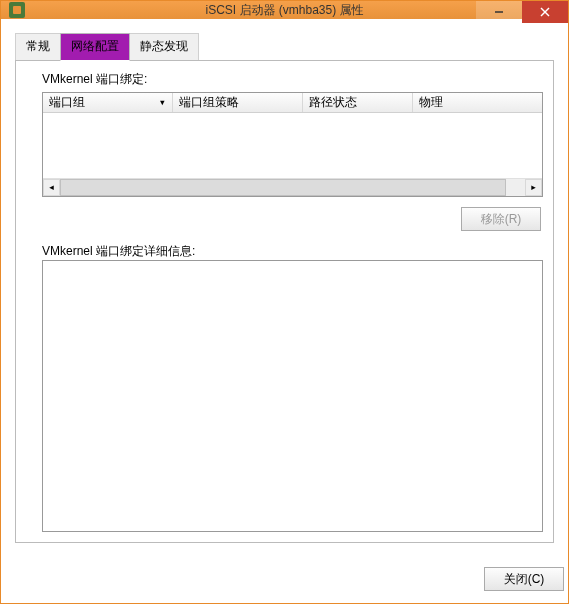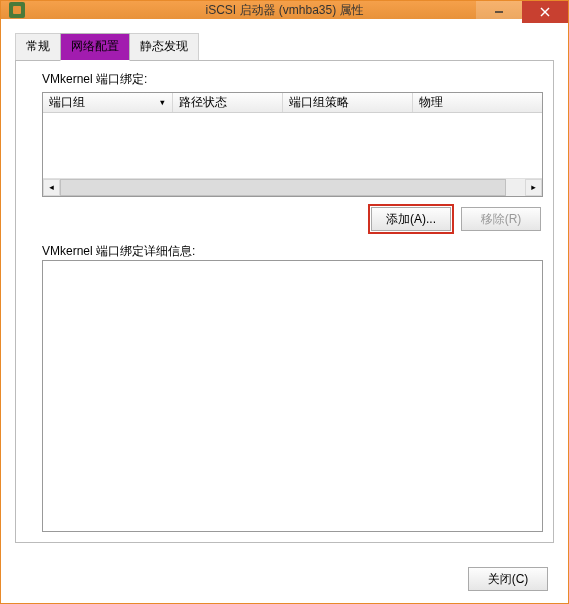--- a/index.html
+++ b/index.html
@@ -39,21 +39,21 @@
 .scroll-thumb { position: absolute; left: 0; top: 0; width: 96%; height: 100%; background: #dcdcdc; border: 1px solid #c0c0c0; }
 
 .button-row { display: flex; justify-content: flex-end; gap: 10px; margin-top: 10px; padding-right: 2px; }
 .btn { min-width: 80px; height: 24px; border: 1px solid #aaa; background: linear-gradient(#fdfdfd, #e6e6e6); font-size: 12px; cursor: pointer; padding: 0 14px; font-family: inherit; }
 .btn.highlighted { outline: 2px solid #d03020; outline-offset: 1px; }
 .btn:disabled { color: #999; cursor: default; text-align: center; }
 
 .details-label { font-size: 12px; margin-top: 12px; margin-bottom: 0; }
 .details-box { border: 1px solid #999; flex: 1; background: #fff; }
 
-.bottom-buttons { display: flex; justify-content: flex-end; gap: 8px; padding: 10px 20px 12px; }
+.bottom-buttons { display: flex; justify-content: flex-end; gap: 8px; padding: 10px 4px 12px; }
 </style>
 </head>
 <body>
 
 <div class="window">
 
   <div class="titlebar">
     <div class="title-icon"></div>
     <div class="title-text">iSCSI 启动器 (vmhba35) 属性</div>
     <div class="window-controls">
@@ -82,42 +82,41 @@
     <div class="tab-panel">
 
       <div class="section-label">VMkernel 端口绑定:</div>
 
       <div class="table-wrap">
         <div class="table-header">
           <div class="th" style="width:130px">
             <span>端口组</span>
             <span class="th-sort">▸</span>
           </div>
+          <div class="th" style="width:130px">
+            <span>端口组策略</span>
+          </div>
           <div class="th" style="width:110px">
             <span>路径状态</span>
-          </div>
-          <div class="th" style="width:130px">
-            <span>端口组策略</span>
           </div>
           <div class="th" style="flex:1;border-right:none">
             <span>物理</span>
           </div>
         </div>
         <div class="table-body"></div>
         <div class="table-scroll">
           <div class="scroll-arrow">◂</div>
           <div class="scroll-track">
             <div class="scroll-thumb"></div>
           </div>
           <div class="scroll-arrow">▸</div>
         </div>
       </div>
 
       <div class="button-row">
-        <button class="btn highlighted">添加(A)...</button>
         <button class="btn" disabled="">移除(R)</button>
       </div>
 
       <div class="details-label">VMkernel 端口绑定详细信息:</div>
       <div class="details-box"></div>
 
     </div>
 
   </div>
 

